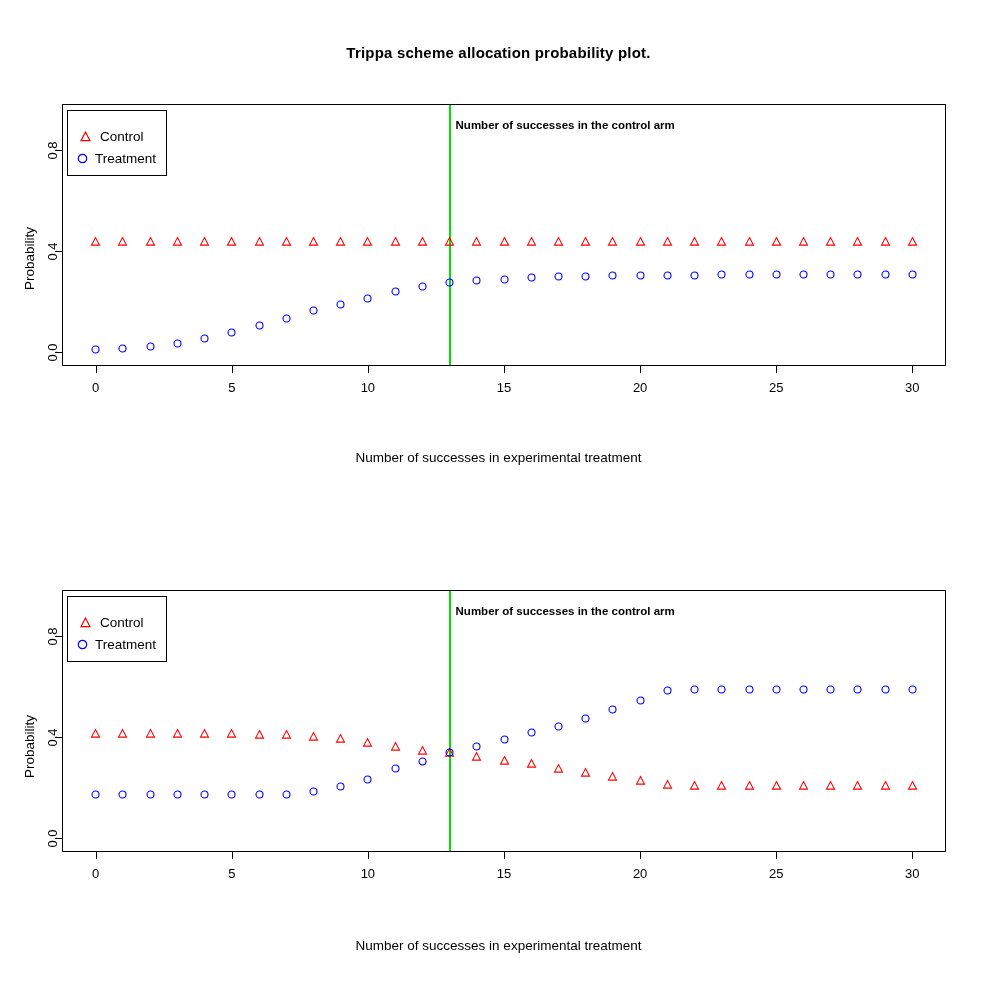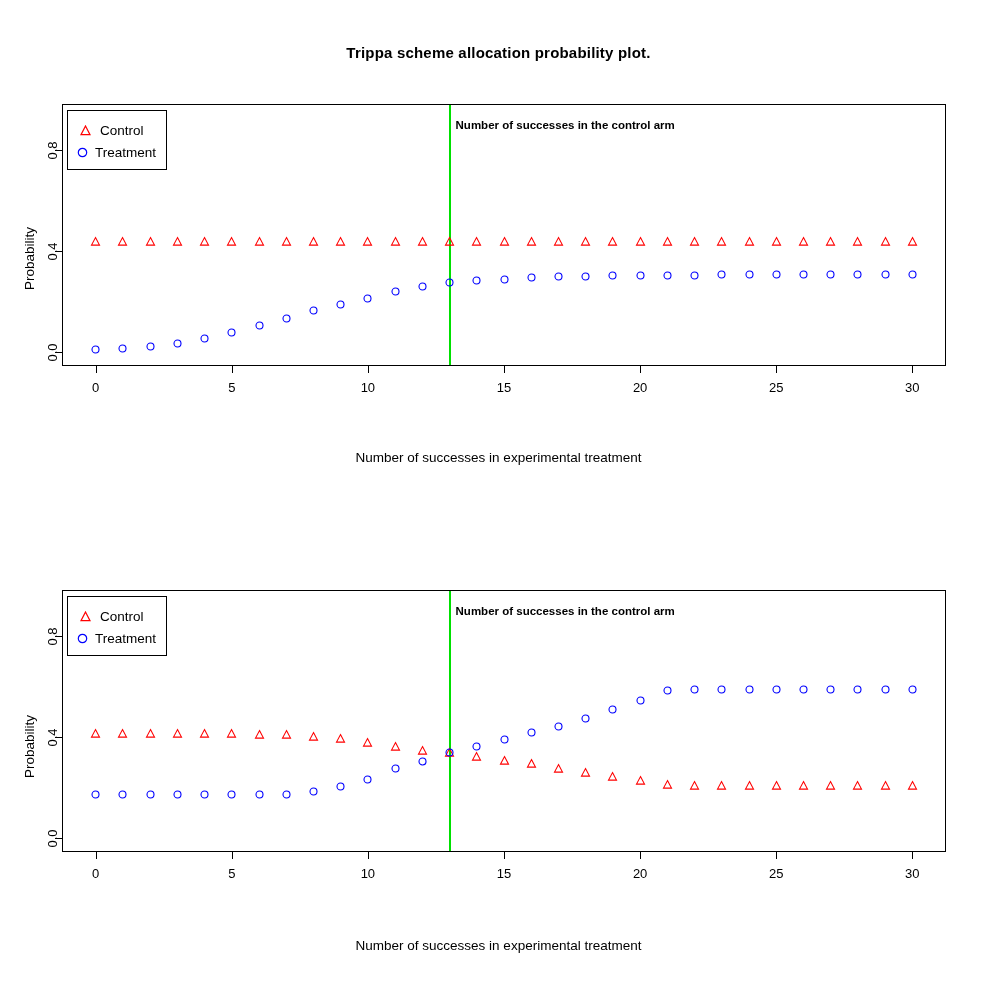--- a/index.html
+++ b/index.html
@@ -87,21 +87,21 @@
     margin-top: -4.5px;
     pointer-events: none;
   }
   .pt svg { display: block; overflow: visible; }
 
   .legend {
     position: absolute;
     border: 1px solid #000000;
     background: #ffffff;
     box-sizing: border-box;
-    padding: 8px 10px 6px 8px;
+    padding: 14px 10px 6px 8px;
   }
   #panel-trippa .legend { left: 67px; top: 110px; width: 100px; }
   #panel-max .legend { left: 67px; top: 96px; width: 100px; }
   .legend-row {
     display: flex;
     align-items: center;
     height: 22px;
     font-size: 13.5px;
   }
   .legend-sym {

